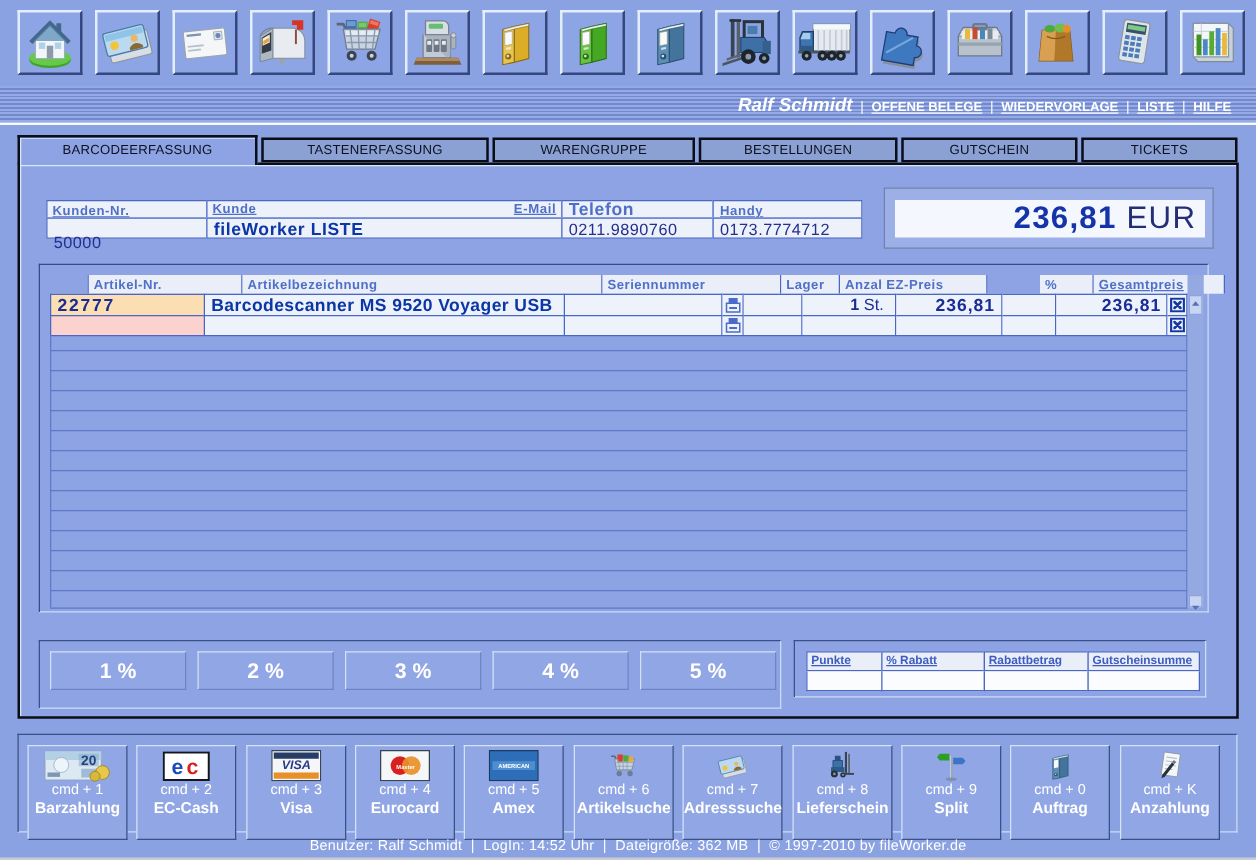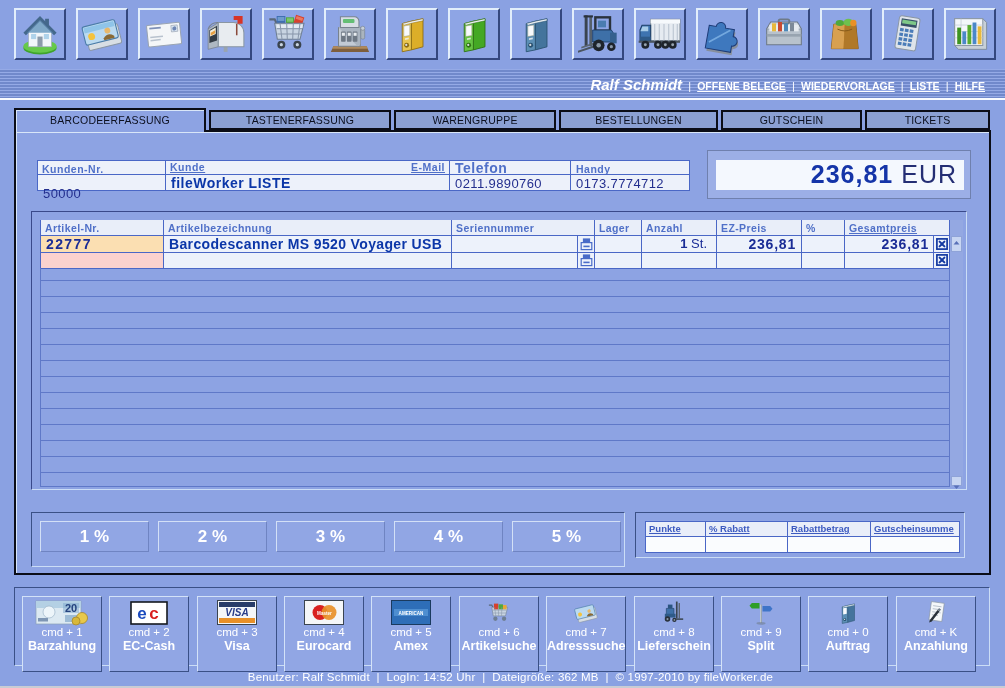--- a/index.html
+++ b/index.html
@@ -29,21 +29,21 @@
 #panel{left:14px;top:130px;width:977px;height:445px;background:#8DA3E3;
  border:2px solid #0B0D17;box-sizing:border-box;box-shadow:inset 1px 1px 0 #D9E6F8;}
 
 .ctbl{position:absolute;background:#EDF1FA;border:1px solid #4A67C6;box-sizing:border-box;line-height:11px;}
 .clabel{font-size:10.5px;line-height:11px;font-weight:bold;color:#5070C8;text-decoration:underline;letter-spacing:0.5px;}
 .clabel2{font-size:14px;line-height:11px;font-weight:bold;color:#5070C8;letter-spacing:0.5px;}
 .cdata{font-size:13px;line-height:15px;color:#232E8E;letter-spacing:0.4px;}
 
 #iframe{left:31px;top:211px;width:936px;height:279px;border:1px solid;border-color:#39498A #CBDDF6 #CBDDF6 #39498A;box-sizing:border-box;}
 .hcell{position:absolute;background:#E9EEF9;border-right:1px solid #4A67C6;box-sizing:border-box;
- font-size:10.5px;line-height:12px;font-weight:bold;color:#5070C8;padding:2px 0 0 4px;overflow:hidden;white-space:nowrap;letter-spacing:0.4px;}
+ font-size:10.5px;line-height:12px;font-weight:bold;color:#5070C8;padding:2px 0 0 4px;overflow:hidden;white-space:nowrap;letter-spacing:0.4px;margin-left:30px;}
 .rcell{position:absolute;background:#EDF2FB;border-right:1px solid #4A67C6;border-top:1px solid #4A67C6;
  box-sizing:border-box;font-size:13px;color:#1A2C96;overflow:hidden;white-space:nowrap;}
 .rline{position:absolute;left:40px;width:910px;height:1px;background:#5F78C8;}
 
 #pctbox{left:31px;top:512px;width:594px;height:55px;border:1px solid;border-color:#3A5086 #CBDDF6 #CBDDF6 #3A5086;box-sizing:border-box;}
 .pbtn{position:absolute;top:521px;width:109px;height:31px;background:#91A6E4;
  border-top:1px solid #D3E0F6;border-left:1px solid #D3E0F6;
  border-right:1px solid #6F84C2;border-bottom:1px solid #6F84C2;
  box-sizing:border-box;color:#FFFFFF;font-size:17px;font-weight:bold;text-align:center;line-height:29px;}
 
@@ -101,21 +101,21 @@
 <div class="abs" id="totalfield"><b>236,81</b> EUR</div>
 
 <div class="abs" id="iframe"></div>
 <div id="items">
 
  <div class="hcell" style="left:40px;top:220px;width:124px;height:15px;border-left:1px solid #4A67C6;">Artikel-Nr.</div>
  <div class="hcell" style="left:164px;top:220px;width:288px;height:15px;">Artikelbezeichnung</div>
  <div class="hcell" style="left:452px;top:220px;width:143px;height:15px;">Seriennummer</div>
  <div class="hcell" style="left:595px;top:220px;width:47px;height:15px;">Lager</div>
  <div class="hcell" style="left:642px;top:220px;width:75px;height:15px;">Anzahl</div>
- <div class="hcell" style="left:717px;top:220px;width:85px;height:15px;">EZ-Preis</div>
+ <div class="hcell" style="left:675px;top:220px;width:85px;height:15px;">EZ-Preis</div>
  <div class="hcell" style="left:802px;top:220px;width:43px;height:15px;">%</div>
  <div class="hcell" style="left:845px;top:220px;width:105px;height:15px;text-decoration:underline;">Gesamtpreis</div>
 
  <div class="rcell" style="left:40px;top:235px;width:124px;height:17px;border-left:1px solid #4A67C6;background:#FBDFB2;font-weight:bold;font-size:14px;letter-spacing:1.4px;padding:0px 0 0 5px;">22777</div>
  <div class="rcell" style="left:164px;top:235px;width:288px;height:17px;font-weight:bold;color:#0B36A8;font-size:14px;letter-spacing:0.35px;padding:0px 0 0 5px;">Barcodescanner MS 9520 Voyager USB</div>
  <div class="rcell" style="left:452px;top:235px;width:126px;height:17px;"></div>
  <div class="rcell" style="left:578px;top:235px;width:17px;height:17px;text-align:center;"><svg width="13" height="13" viewBox="0 0 13 13" style="margin-top:2px;">
         <g fill="none" stroke="#4A6CC8" stroke-width="1.2">
           <rect x="3.5" y="1" width="6" height="3.4" fill="#4A6CC8"></rect>
           <rect x="1.2" y="4.6" width="10.6" height="7"></rect>

